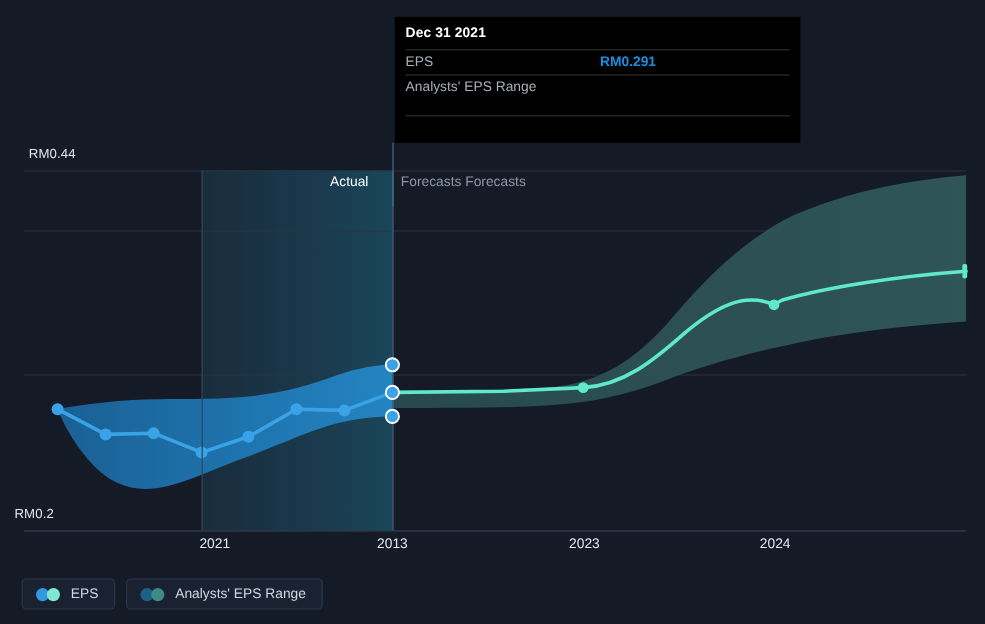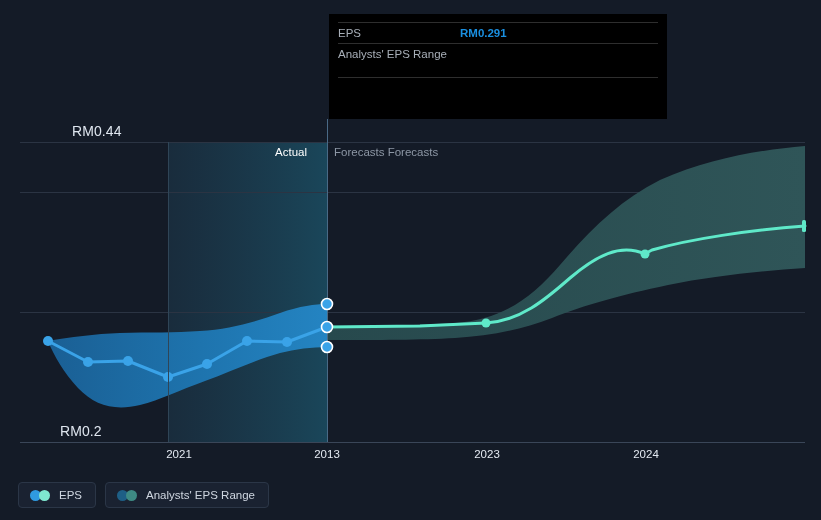--- a/index.html
+++ b/index.html
@@ -28,25 +28,24 @@
     left: 0;
     top: 0;
     width: 821px;
     height: 520px;
     display: block;
   }
 
   
   .y-axis-label {
     position: absolute;
-    font-size: 14px;
+    font-size: 11px;
     color: #dfe6ef;
     letter-spacing: 0.1px;
     white-space: nowrap;
-    margin-left: 48px;
   }
   #y-label-top { left: 24px; top: 123px; }
   #y-label-bottom { left: 12px; top: 423px; }
 
   .x-axis-label {
     position: absolute;
     font-size: 11.5px;
     color: #e3e9f1;
     top: 448px;
     transform: translateX(-50%);
@@ -99,20 +98,21 @@
   .tt-key {
     width: 122px;
     flex: 0 0 122px;
     color: #a8afb8;
     white-space: nowrap;
   }
   .tt-val {
     color: #1a8fe0;
     font-weight: bold;
     white-space: nowrap;
+    margin-left: 40px;
   }
   .tt-sub {
     color: #a8afb8;
     font-weight: normal;
     padding-top: 3px;
   }
   #tt-footer {
     border-top: 1px solid #2e2e2e;
     margin-top: 13px;
     height: 1px;
@@ -255,20 +255,21 @@
 
   <div class="x-axis-label" style="left:179px">2021</div>
   <div class="x-axis-label" style="left:327px">2013</div>
   <div class="x-axis-label" style="left:487px">2023</div>
   <div class="x-axis-label" style="left:646px">2024</div>
 
   <div class="period-label" id="period-actual">Actual</div>
   <div class="period-label" id="period-forecast">Forecasts Forecasts</div>
 
   <div id="tooltip">
+    <div id="tooltip-title">Dec 31 2021</div>
 
     <div class="tt-row">
       <div class="tt-key">EPS</div>
       <div class="tt-val">RM0.291</div>
     </div>
 
     <div class="tt-row">
       <div class="tt-key">Analysts' EPS Range</div>
     </div>
 

